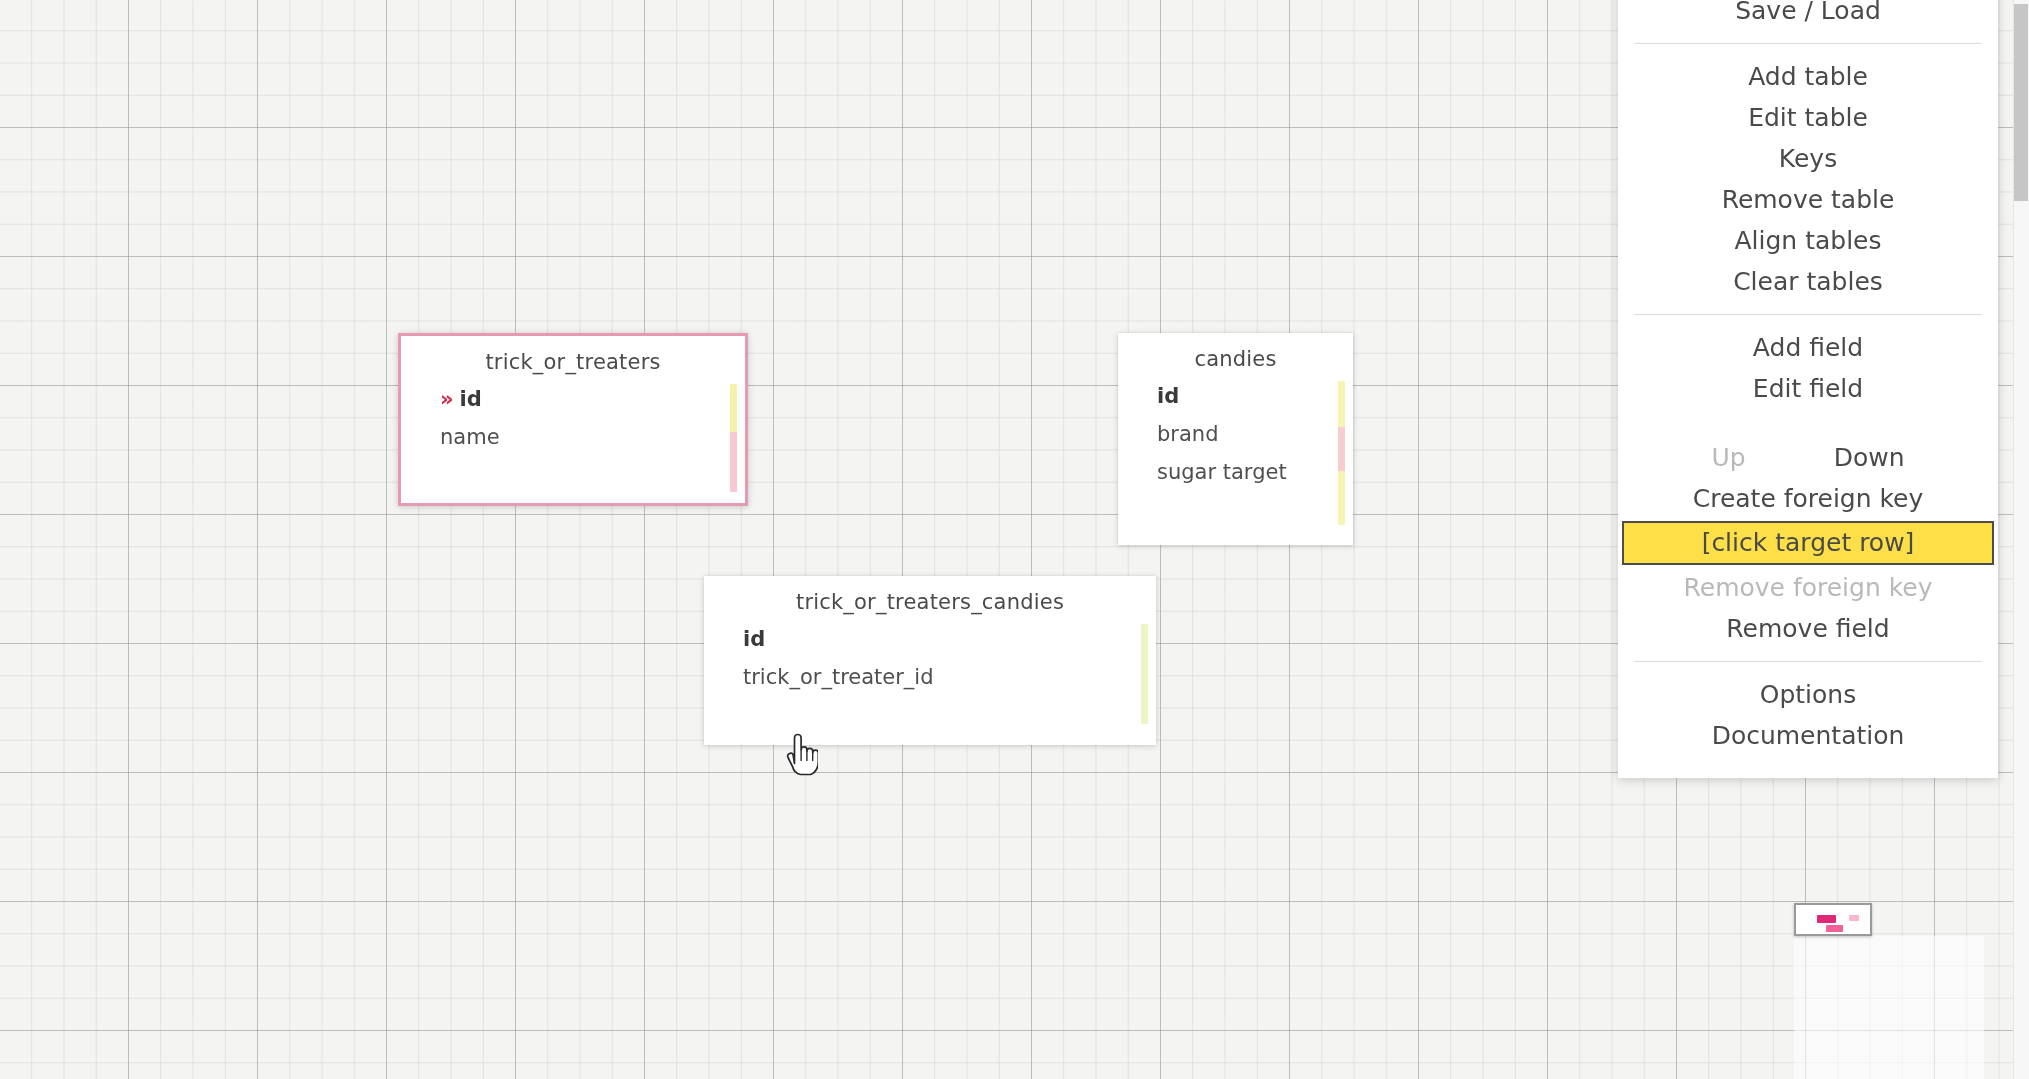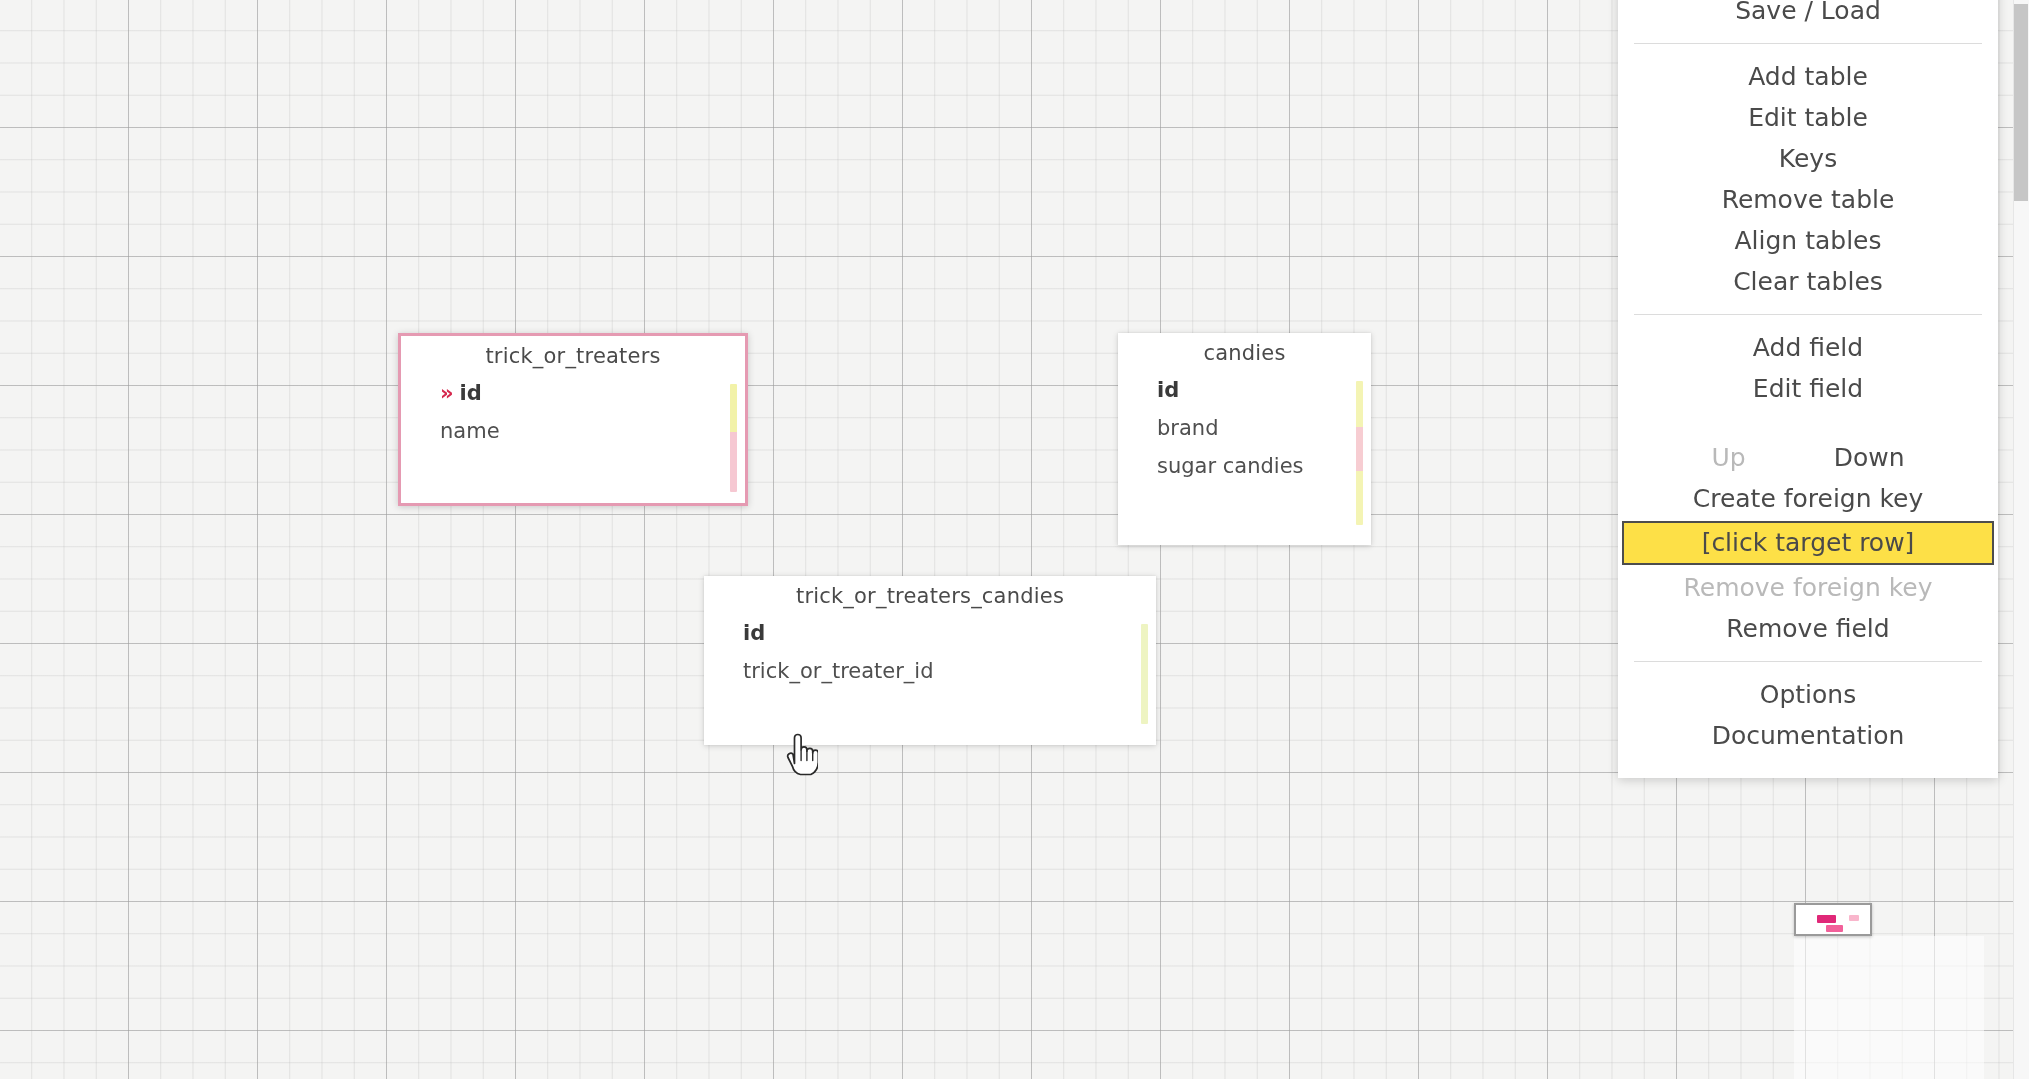--- a/index.html
+++ b/index.html
@@ -52,21 +52,21 @@
   .table-card.selected {
     border: 3px solid #e59ab2;
     box-shadow: 0 1px 7px rgba(0,0,0,0.18);
   }
 
   .table-title {
     text-align: center;
     font-size: 21px;
     color: #4a4a4a;
     letter-spacing: 0.2px;
-    padding-top: 8px;
+    padding-top: 14px;
     padding-bottom: 6px;
     white-space: nowrap;
   }
 
   .field-row {
     font-size: 21px;
     color: #4f4f4f;
     padding: 7px 0 7px 16px;
     white-space: nowrap;
     position: relative;
@@ -208,25 +208,25 @@
   <div id="tables-layer">
       <div class="table-card selected" style="left: 398px; top: 333px; width: 350px; height: 173px;">
         <div class="table-title">trick_or_treaters</div>
         <div class="field-row pk"><span class="fk-marker">»</span><span>id</span></div>
         <div class="field-row"><span>name</span></div>
         <div class="color-strip" style="height: 108px;">
           <div class="strip-seg" style="background: rgb(242, 242, 168); height: 48px;"></div>
           <div class="strip-seg" style="background: rgb(246, 200, 210); height: 60px;"></div>
         </div>
       </div>
-      <div class="table-card" style="left: 1118px; top: 333px; width: 253px; height: 212px;">
+      <div class="table-card" style="left: 1118px; top: 333px; width: 235px; height: 212px;">
         <div class="table-title">candies</div>
         <div class="field-row pk"><span>id</span></div>
         <div class="field-row"><span>brand</span></div>
-        <div class="field-row"><span>sugar candies</span></div>
+        <div class="field-row"><span>sugar target</span></div>
         <div class="color-strip" style="height: 144px;">
           <div class="strip-seg" style="background: rgb(244, 244, 180); height: 46px;"></div>
           <div class="strip-seg" style="background: rgb(247, 205, 210); height: 44px;"></div>
           <div class="strip-seg" style="background: rgb(244, 244, 180); height: 54px;"></div>
         </div>
       </div>
       <div class="table-card" style="left: 704px; top: 576px; width: 452px; height: 169px;">
         <div class="table-title">trick_or_treaters_candies</div>
         <div class="field-row pk"><span>id</span></div>
         <div class="field-row"><span>trick_or_treater_id</span></div>

